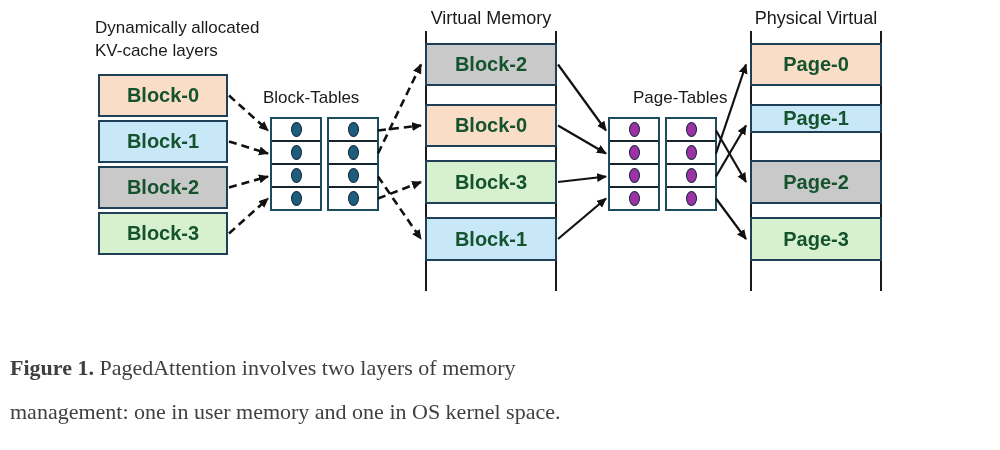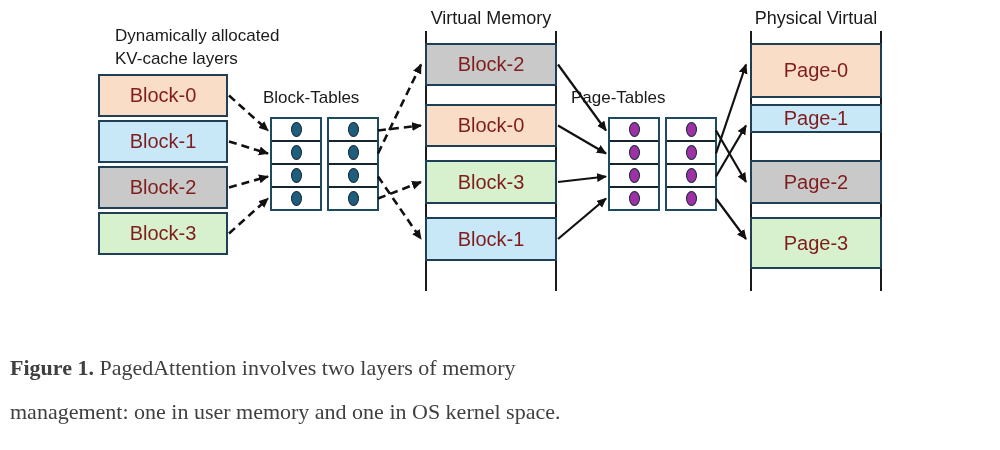--- a/index.html
+++ b/index.html
@@ -1,33 +1,33 @@
 <!DOCTYPE html>
 <html style="--memblock_border: #1e3f55; --table_border: #1c4a5e; --row_line: #16242e; --teal_dot: #1e5e7c; --purple_dot: #9e32a4; --dot_outline: #14293f; --rail: #1a1a1a; --arrow: #111111;"><head>
 <meta charset="utf-8">
 <style>
   html,body{margin:0;padding:0;background:#fff;}
   #canvas{position:relative;width:1000px;height:450px;background:#ffffff;overflow:hidden;
           font-family:"Liberation Sans", sans-serif;color:#1a1a1a;}
   .lbl{position:absolute;font-size:17px;color:#1a1a1a;white-space:nowrap;}
-  .kv-lbl{left:95px;top:24px;line-height:23px;margin-left:20px;}
+  .kv-lbl{left:95px;top:16px;line-height:23px;}
   .tbl-lbl{width:124px;top:88px;}
   #bt-lbl{left:263px;}
-  #pt-lbl{left:571px;}
+  #pt-lbl{left:633px;}
   .col-lbl{width:140px;text-align:center;top:8px;font-size:18px;}
   #vm-lbl{left:421px;}
   #pm-lbl{left:746px;}
 
   
   #kv-col{position:absolute;left:98px;top:74px;display:flex;flex-direction:column;gap:3px;}
   #kv-col .memblock{position:static;width:130px;height:43px;}
 
   .memblock{box-sizing:border-box;border:2px solid var(--memblock_border);
             display:flex;align-items:center;justify-content:center;
-            font-size:20px;color:#7f1d1d;}
+            font-size:20px;color:#14532d;font-weight:bold;}
 
   
   .ptable{position:absolute;top:117px;display:flex;gap:5px;}
   #bt{left:270px;}
   #pt{left:608px;}
   .tcol{box-sizing:border-box;border:2px solid var(--table_border);background:#fff;width:52px;}
   .tcell{height:21px;border-bottom:2px solid var(--row_line);display:flex;align-items:center;justify-content:center;}
   .tcell:last-child{border-bottom:none;}
   .dot{width:11px;height:15px;border-radius:50%;box-sizing:border-box;border:1.5px solid var(--dot_outline);}
   .dot-teal{background:var(--teal_dot);}
@@ -36,24 +36,24 @@
   
   .memcol{position:absolute;top:31px;width:132px;height:260px;box-sizing:border-box;
           border-left:2px solid var(--rail);border-right:2px solid var(--rail);}
   #vm{left:425px;}
   #pm{left:750px;}
   .memcol .memblock{position:absolute;left:-2px;width:132px;}
   #vm .memblock:nth-of-type(1){top:12px;height:43px;}
   #vm .memblock:nth-of-type(2){top:73px;height:43px;}
   #vm .memblock:nth-of-type(3){top:129px;height:44px;}
   #vm .memblock:nth-of-type(4){top:186px;height:44px;}
-  #pm .memblock:nth-of-type(1){top:12px;height:55px;}
+  #pm .memblock:nth-of-type(1){top:12px;height:43px;}
   #pm .memblock:nth-of-type(2){top:73px;height:29px;}
   #pm .memblock:nth-of-type(3){top:129px;height:44px;}
-  #pm .memblock:nth-of-type(4){top:186px;height:52px;}
+  #pm .memblock:nth-of-type(4){top:186px;height:44px;}
 
   
   #arrow-layer{position:absolute;left:0;top:0;width:1000px;height:450px;pointer-events:none;z-index:5;}
   #arrow-layer line.dashed{stroke:var(--arrow);stroke-width:2.6;stroke-dasharray:8 5;}
   #arrow-layer line.solid{stroke:var(--arrow);stroke-width:2.2;}
 
   
   #caption{position:absolute;left:10px;top:346px;width:985px;
            font-family:"Liberation Serif", serif;font-size:22px;line-height:44px;color:#404040;}
   #caption b{font-weight:bold;}

